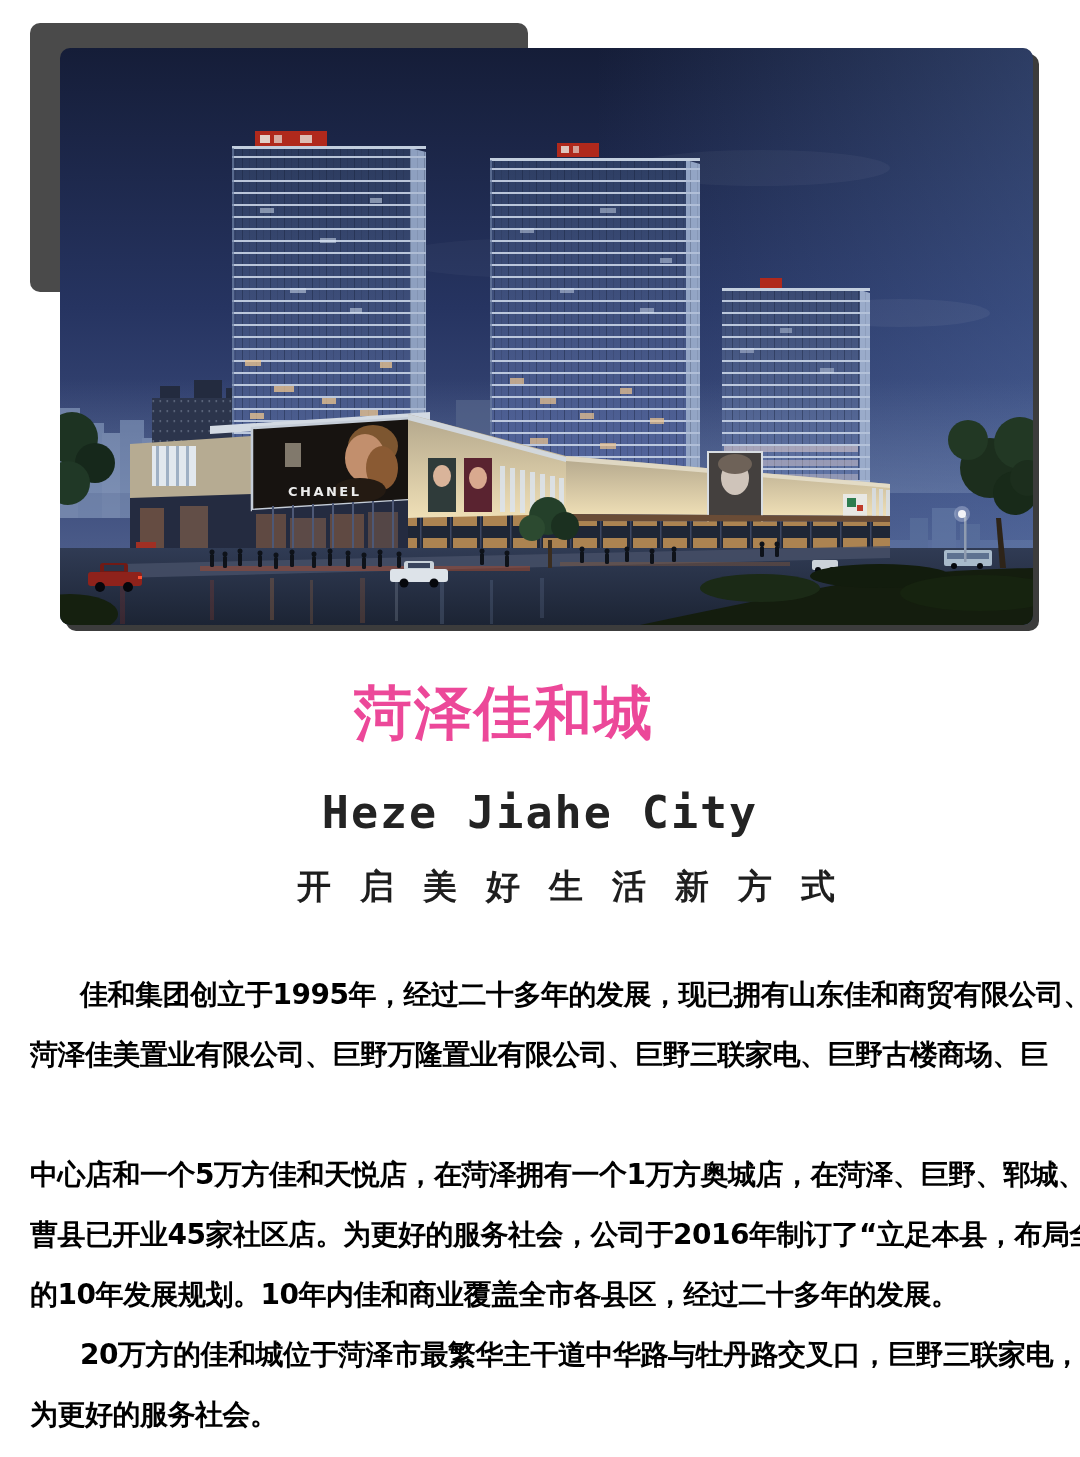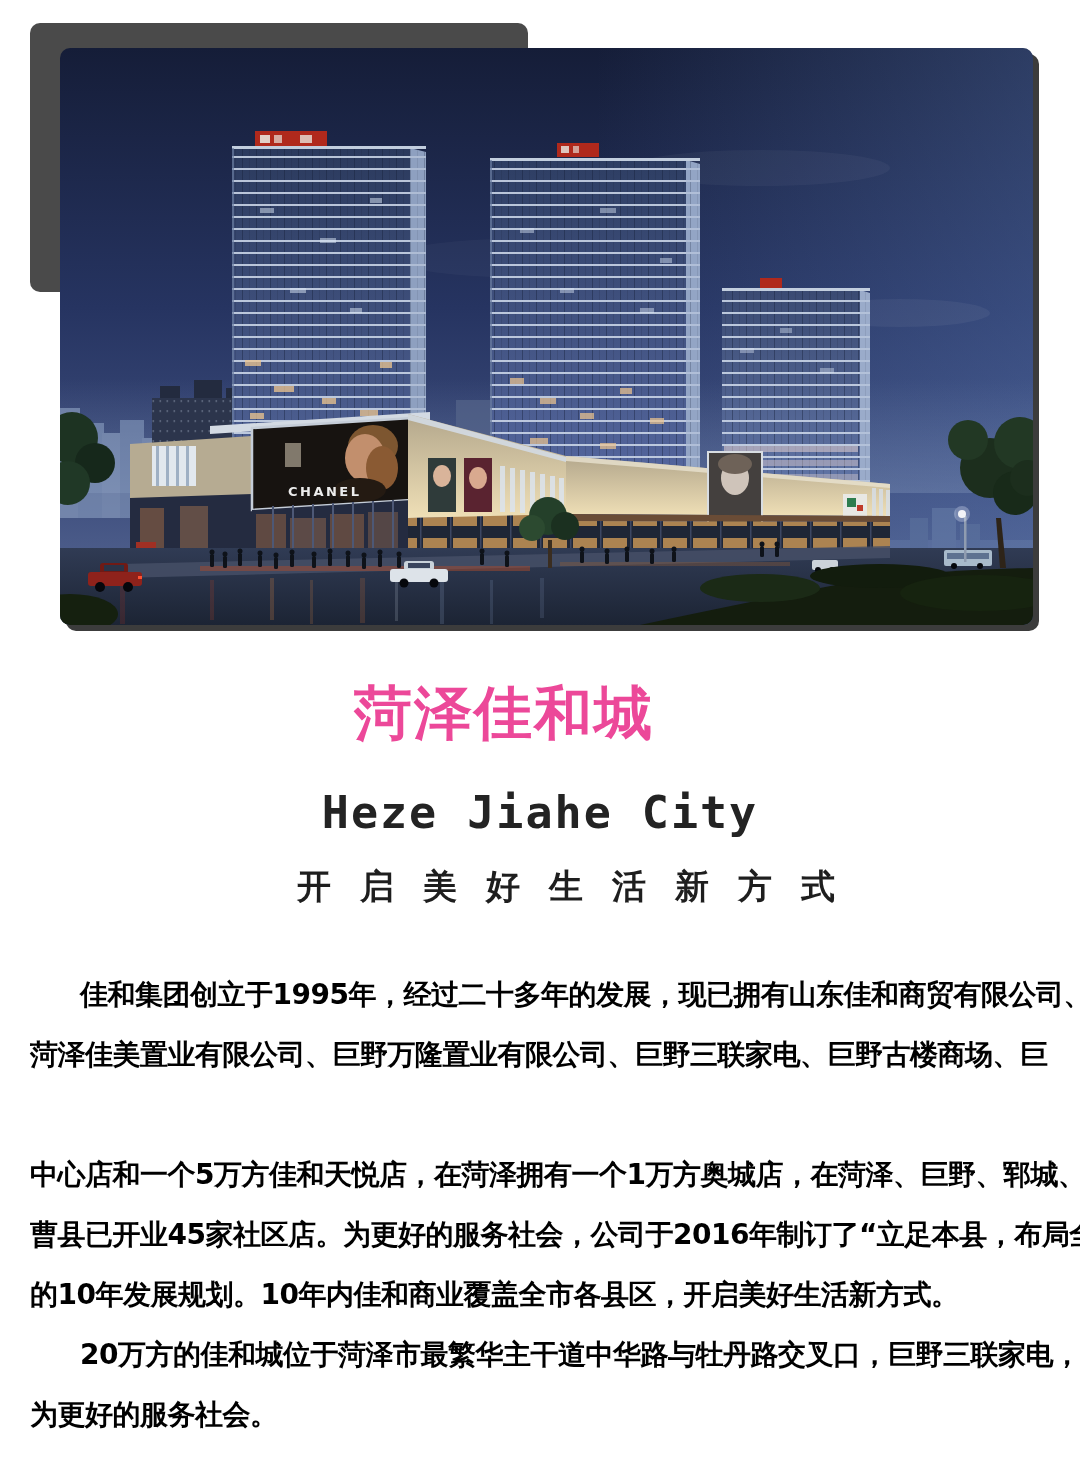--- a/index.html
+++ b/index.html
@@ -411,16 +411,16 @@
 
 <div class="abs title-zh">菏泽佳和城</div>
 <div class="abs title-en">Heze Jiahe City</div>
 <div class="abs tagline">开启美好生活新方式</div>
 
 <div class="abs bodytext">
   <div class="bline indent" style="top:0px">佳和集团创立于1995年，经过二十多年的发展，现已拥有山东佳和商贸有限公司、</div>
   <div class="bline" style="top:60px">菏泽佳美置业有限公司、巨野万隆置业有限公司、巨野三联家电、巨野古楼商场、巨</div>
   <div class="bline" style="top:180px">中心店和一个5万方佳和天悦店，在菏泽拥有一个1万方奥城店，在菏泽、巨野、郓城、</div>
   <div class="bline" style="top:240px">曹县已开业45家社区店。为更好的服务社会，公司于2016年制订了“立足本县，布局全市”</div>
-  <div class="bline" style="top:300px">的10年发展规划。10年内佳和商业覆盖全市各县区，开启美好生活新方式。</div>
+  <div class="bline" style="top:300px">的10年发展规划。10年内佳和商业覆盖全市各县区，经过二十多年的发展。</div>
   <div class="bline indent" style="top:360px">20万方的佳和城位于菏泽市最繁华主干道中华路与牡丹路交叉口，巨野三联家电，</div>
   <div class="bline" style="top:420px">为更好的服务社会。</div>
 </div>
 
 </body></html>

